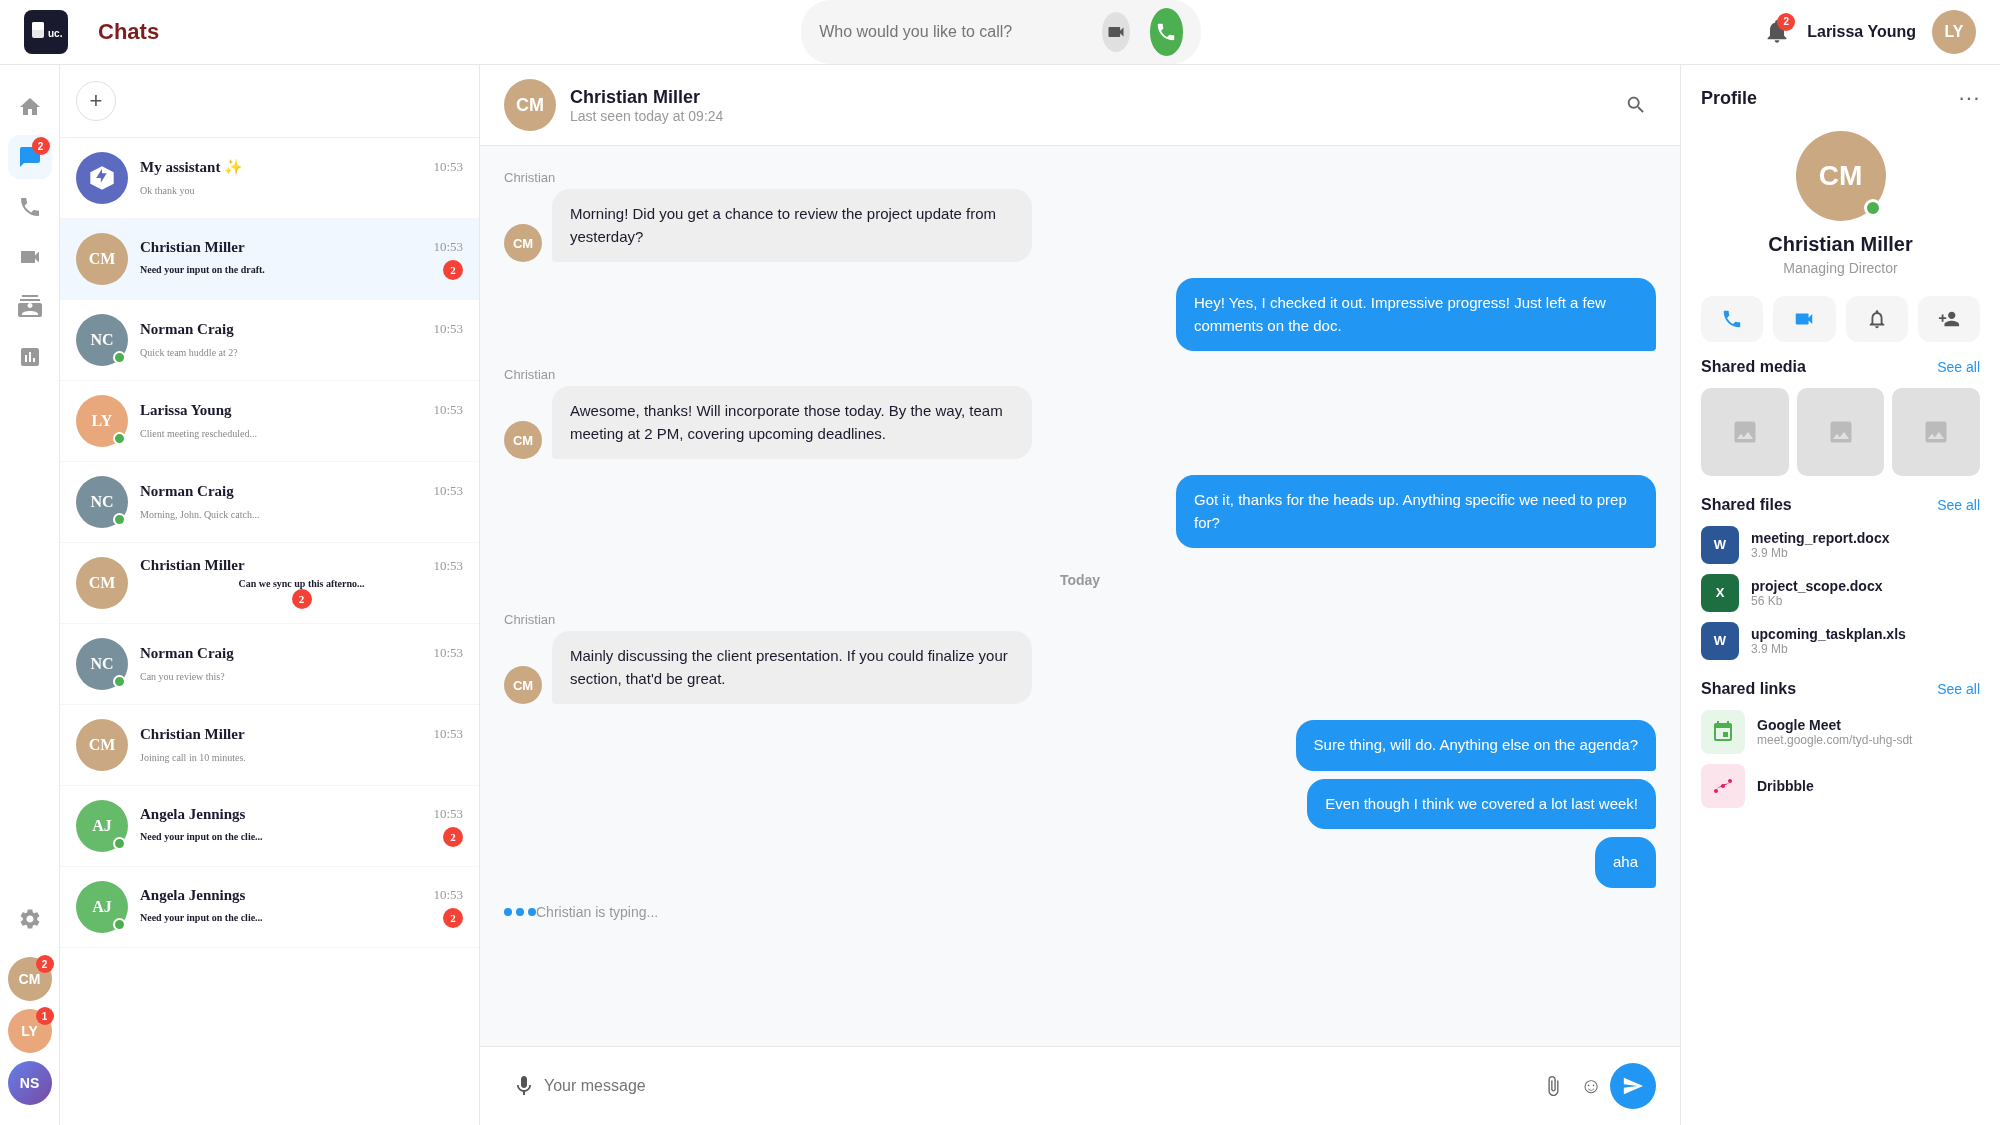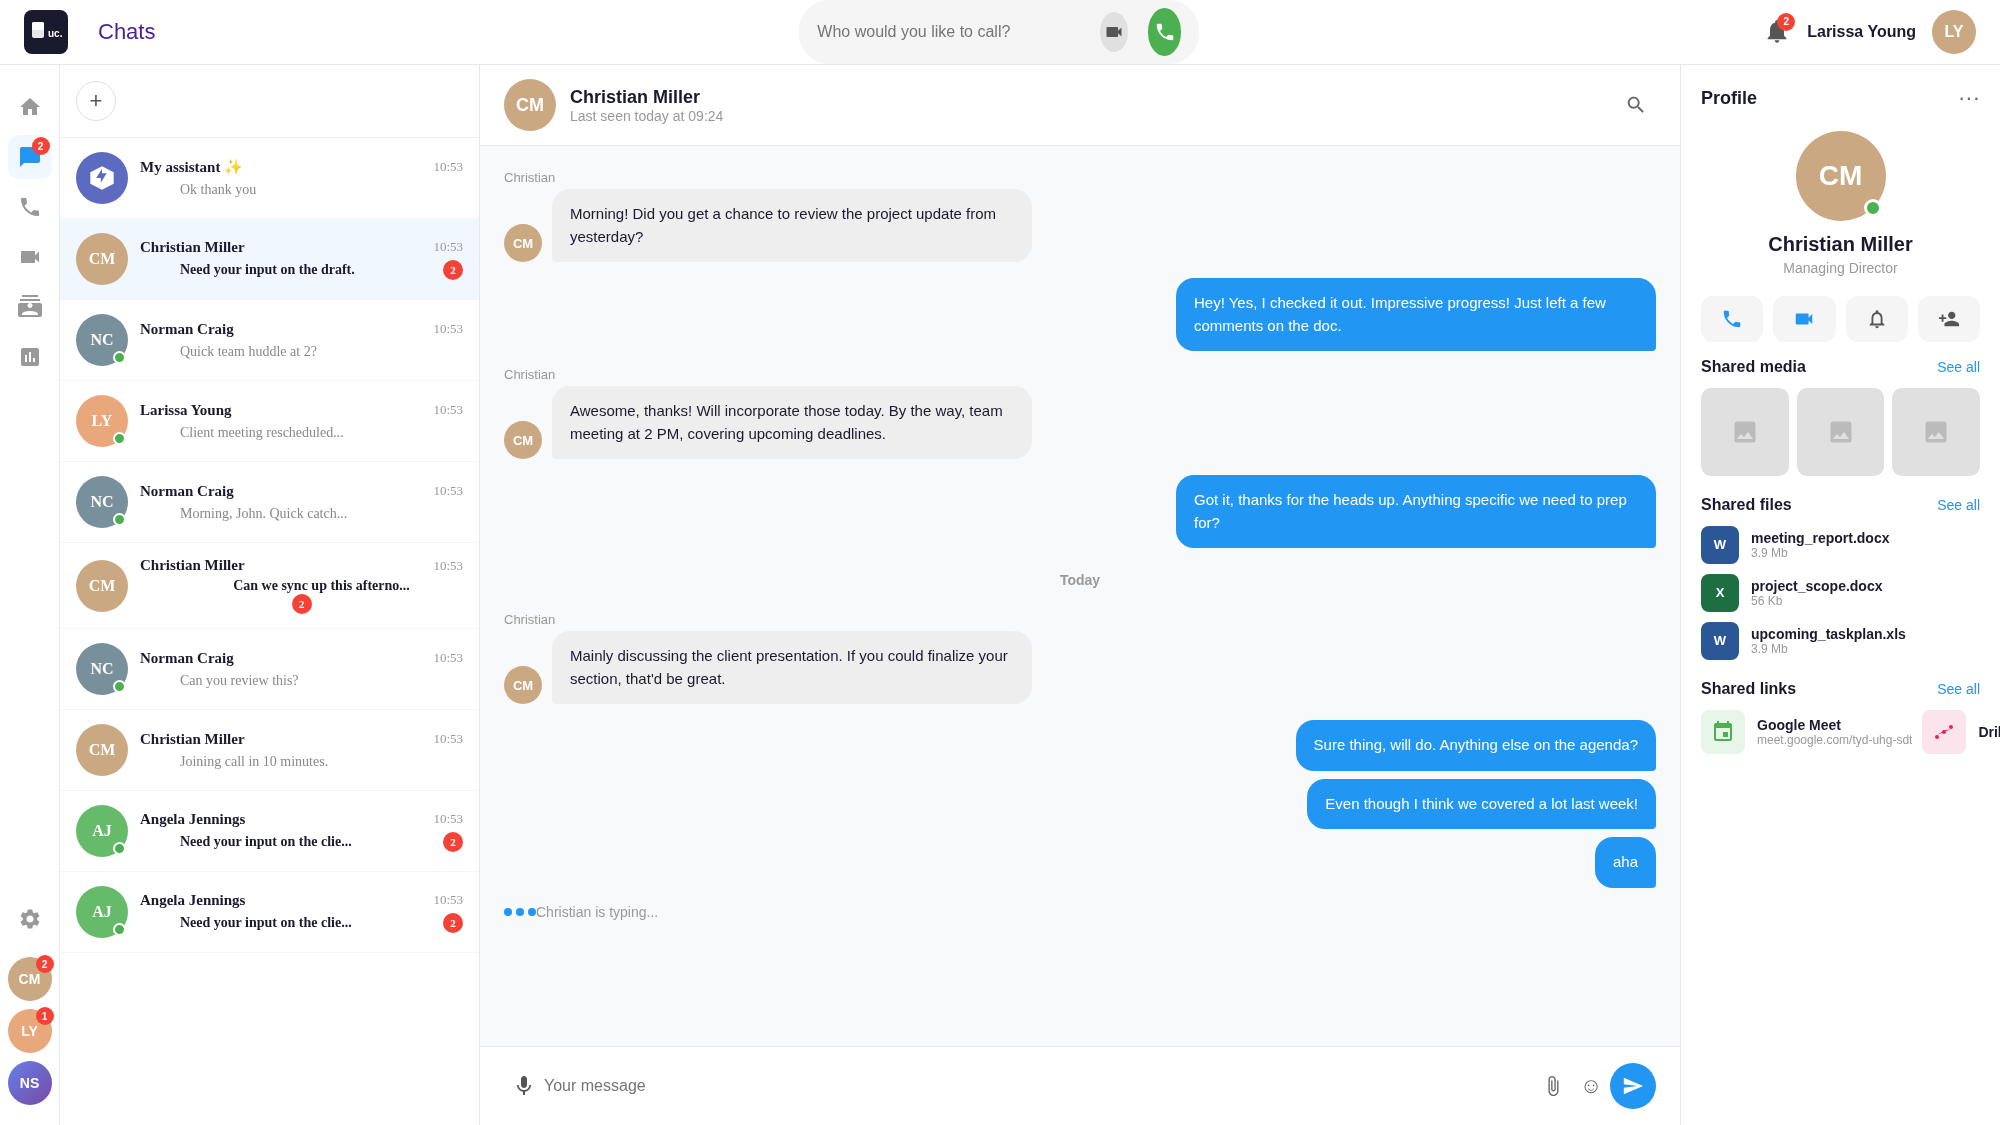--- a/index.html
+++ b/index.html
@@ -2,21 +2,21 @@
 <html><head>
   <meta charset="utf-8">
   <style>
     * { margin: 0; padding: 0; box-sizing: border-box; }
     body { font-family: -apple-system, BlinkMacSystemFont, 'Segoe UI', sans-serif; background: #f0f2f5; width: 2000px; height: 1125px; overflow: hidden; display: flex; flex-direction: column; }
 
     
     .topbar { display: flex; align-items: center; background: #fff; height: 65px; padding: 0 24px; border-bottom: 1px solid #e8e8e8; flex-shrink: 0; }
     .logo { display: flex; align-items: center; gap: 10px; margin-right: 30px; }
     .logo-icon { width: 44px; height: 44px; background: #1a1a2e; border-radius: 8px; display: flex; align-items: center; justify-content: center; color: white; font-size: 11px; font-weight: 900; line-height: 1.2; }
-    .topbar-title { font-size: 22px; font-weight: 400; color: #4c1d95; margin-right: auto; }
+    .topbar-title { font-size: 22px; font-weight: 700; color: #7f1d1d; margin-right: auto; }
     .call-video-btn { width: 46px; height: 46px; background: #f5f5f5; border-radius: 50%; display: flex; align-items: center; justify-content: center; border: none; cursor: pointer; margin-left: 16px; }
     .call-phone-btn { width: 50px; height: 50px; background: #4CAF50; border-radius: 50%; display: flex; align-items: center; justify-content: center; border: none; cursor: pointer; margin-left: 8px; }
     .topbar-right { display: flex; align-items: center; gap: 16px; margin-left: auto; }
     .notif-btn { position: relative; background: none; border: none; cursor: pointer; }
     .notif-badge { position: absolute; top: -4px; right: -4px; background: #f44336; color: white; font-size: 10px; font-weight: 700; width: 18px; height: 18px; border-radius: 50%; display: flex; align-items: center; justify-content: center; }
     .user-name { font-size: 16px; font-weight: 600; color: #1a1a2e; }
     .avatar { width: 44px; height: 44px; border-radius: 50%; background: #c9a882; overflow: hidden; display: flex; align-items: center; justify-content: center; color: white; font-weight: 700; font-size: 16px; }
 
     
     .main { display: flex; flex: 1; overflow: hidden; }
@@ -36,21 +36,21 @@
     .add-chat-btn { width: 40px; height: 40px; border-radius: 50%; background: #fff; border: 1px solid #e0e0e0; display: flex; align-items: center; justify-content: center; cursor: pointer; font-size: 22px; color: #555; }
     .chat-items { flex: 1; overflow-y: auto; font-family: Liberation Serif, serif; }
     .chat-item { display: flex; align-items: center; gap: 12px; padding: 14px 16px; cursor: pointer; border-bottom: 1px solid #f5f5f5; }
     .chat-item.active { background: #f0f7ff; }
     .chat-avatar { width: 52px; height: 52px; border-radius: 50%; flex-shrink: 0; display: flex; align-items: center; justify-content: center; color: white; font-weight: 700; font-size: 16px; position: relative; }
     .online-dot { position: absolute; bottom: 2px; right: 2px; width: 13px; height: 13px; background: #4CAF50; border-radius: 50%; border: 2px solid #fff; }
     .chat-info { flex: 1; min-width: 0; }
     .chat-name-row { display: flex; justify-content: space-between; align-items: center; margin-bottom: 4px; }
     .chat-name { font-size: 15px; font-weight: 600; color: #1a1a2e; }
     .chat-time { font-size: 13px; color: #999; }
-    .chat-preview { font-size: 14px; color: #888; white-space: nowrap; overflow: hidden; text-overflow: ellipsis; margin-left: 40px; }
+    .chat-preview { font-size: 10px; color: #888; white-space: nowrap; overflow: hidden; text-overflow: ellipsis; }
     .chat-preview.bold { font-weight: 700; color: #1a1a2e; }
     .unread-badge { background: #f44336; color: white; font-size: 11px; font-weight: 700; min-width: 20px; height: 20px; border-radius: 10px; display: flex; align-items: center; justify-content: center; padding: 0 4px; }
 
     
     .chat-area { flex: 1; display: flex; flex-direction: column; background: #f8f9fa; }
     .chat-header { background: #fff; padding: 14px 24px; display: flex; align-items: center; border-bottom: 1px solid #e8e8e8; }
     .chat-header-avatar { width: 52px; height: 52px; border-radius: 50%; background: #c9a882; display: flex; align-items: center; justify-content: center; color: white; font-weight: 700; font-size: 18px; margin-right: 14px; overflow: hidden; }
     .chat-header-info { flex: 1; }
     .chat-header-name { font-size: 18px; font-weight: 700; color: #1a1a2e; }
     .chat-header-status { font-size: 14px; color: #999; }
@@ -96,21 +96,21 @@
     .media-grid { display: grid; grid-template-columns: repeat(3, 1fr); gap: 8px; margin-bottom: 20px; }
     .media-thumb { aspect-ratio: 1; background: #e0e0e0; border-radius: 10px; display: flex; align-items: center; justify-content: center; color: #aaa; }
     .file-list { display: flex; flex-direction: column; gap: 10px; margin-bottom: 20px; }
     .file-item { display: flex; align-items: center; gap: 12px; }
     .file-icon { width: 38px; height: 38px; border-radius: 8px; display: flex; align-items: center; justify-content: center; color: white; font-size: 13px; font-weight: 700; flex-shrink: 0; }
     .file-icon.word { background: #2B5797; }
     .file-icon.excel { background: #1D6F42; }
     .file-info { flex: 1; }
     .file-name { font-size: 14px; font-weight: 600; color: #1a1a2e; }
     .file-size { font-size: 12px; color: #999; }
-    .link-list { display: flex; gap: 10px; }
+    .link-list { display: flex; flex-direction: column; gap: 10px; }
     .link-item { display: flex; align-items: center; gap: 12px; }
     .link-thumb { width: 44px; height: 44px; background: #e0e0e0; border-radius: 8px; flex-shrink: 0; }
     .link-info { flex: 1; }
     .link-name { font-size: 14px; font-weight: 600; color: #1a1a2e; }
     .link-url { font-size: 12px; color: #999; white-space: nowrap; overflow: hidden; text-overflow: ellipsis; max-width: 200px; }
 
     
     ::-webkit-scrollbar { width: 4px; }
     ::-webkit-scrollbar-thumb { background: #ddd; border-radius: 4px; }
   </style>

